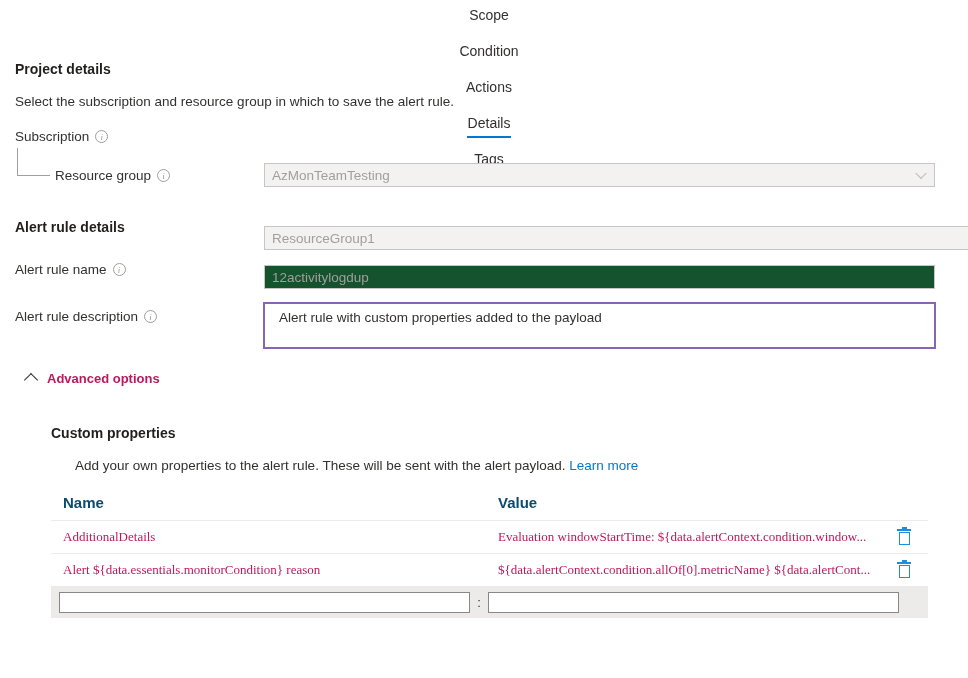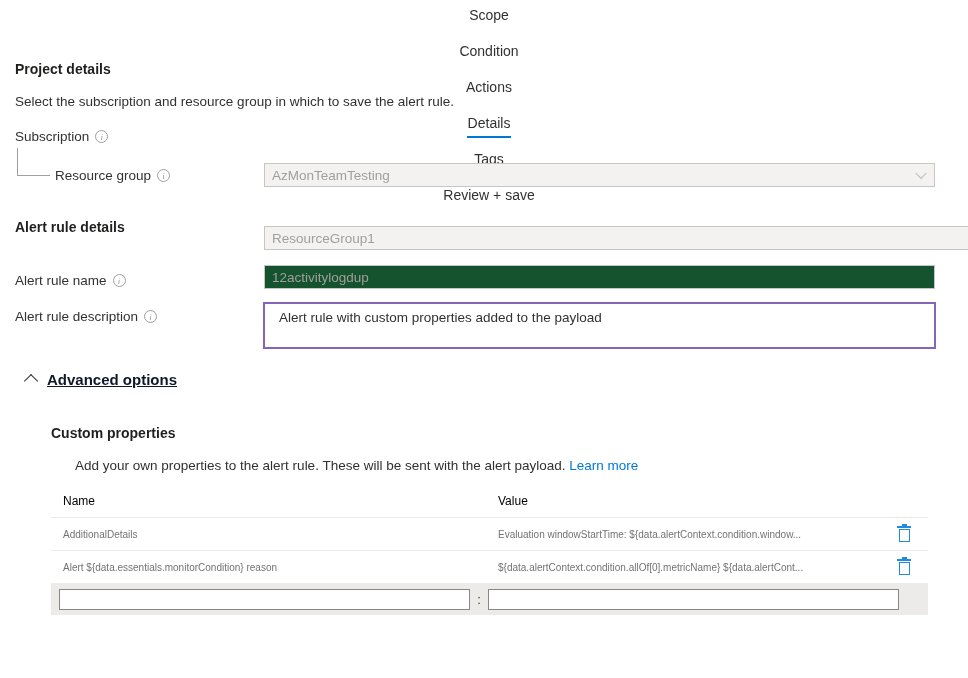--- a/index.html
+++ b/index.html
@@ -155,24 +155,23 @@
   }
 
   
   .adv-header {
     display: flex;
     align-items: center;
     gap: 11px;
     cursor: pointer;
   }
   .adv-title {
-    font-size: 15px;
+    font-size: 13px;
     font-weight: bold;
-    color: #0f172a;
-    text-decoration: underline;
+    color: #be185d;
   }
   .chev-up {
     width: 9px;
     height: 9px;
     border-left: 1.4px solid #323130;
     border-top: 1.4px solid #323130;
     transform: rotate(45deg);
     margin-top: 3px;
     flex: none;
   }
@@ -195,40 +194,41 @@
     left: 51px;
     top: 494px;
     width: 877px;
   }
   .cp-head {
     display: flex;
     border-bottom: 1px solid #edebe9;
     padding: 0 0 9px 0;
   }
   .cp-head > div {
-    font-size: 12px;
-    font-weight: normal;
-    color: #000000;
+    font-size: 15px;
+    font-weight: bold;
+    color: #0c4a6e;
   }
   .col-name { width: 447px; padding-left: 12px; box-sizing: border-box; }
   .col-value { flex: 1; }
   .col-act { width: 40px; }
 
   .cp-row {
     display: flex;
     align-items: center;
     height: 32px;
     border-bottom: 1px solid #edebe9;
   }
   .cp-row .cell {
-    font-size: 10px;
-    color: #737373;
+    font-size: 13px;
+    color: #be185d;
     white-space: nowrap;
     overflow: hidden;
     text-overflow: ellipsis;
+    font-family: Liberation Serif, serif;
   }
 
   .trash {
     width: 14px;
     height: 16px;
     position: relative;
     cursor: pointer;
     flex: none;
     margin-left: 9px;
   }
@@ -286,21 +286,20 @@
 </style>
 </head>
 <body>
 
 <div class="tabbar">
   <div class="tab"><span>Scope</span></div>
   <div class="tab"><span>Condition</span></div>
   <div class="tab"><span>Actions</span></div>
   <div class="tab active"><span>Details</span></div>
   <div class="tab"><span>Tags</span></div>
-  <div class="tab"><span>Review + save</span></div>
 </div>
 
 <div class="abs section-title" style="left:15px; top:61px;">Project details</div>
 
 <div class="abs section-desc" style="left:15px; top:94px;">Select the subscription and resource group in which to save the alert rule.</div>
 
 <div class="abs lbl" style="left:15px; top:129px;">
   <span>Subscription</span>
   <span class="info-icon">i</span>
 </div>
@@ -317,21 +316,21 @@
   <span class="info-icon">i</span>
 </div>
 
 <div class="abs dropdown" style="left:264px; top:164px; width:783px;">
   <span>ResourceGroup1</span>
   <span class="chev"></span>
 </div>
 
 <div class="abs section-title" style="left:15px; top:219px;">Alert rule details</div>
 
-<div class="abs lbl" style="left:15px; top:273px;">
+<div class="abs lbl" style="left:15px; top:262px;">
   <span>Alert rule name</span>
   <span class="info-icon">i</span>
 </div>
 
 <div class="abs textfield" style="left:264px; top:265px; width:671px;">
   <span>12activitylogdup</span>
 </div>
 
 <div class="abs lbl" style="left:15px; top:309px;">
   <span>Alert rule description</span>

